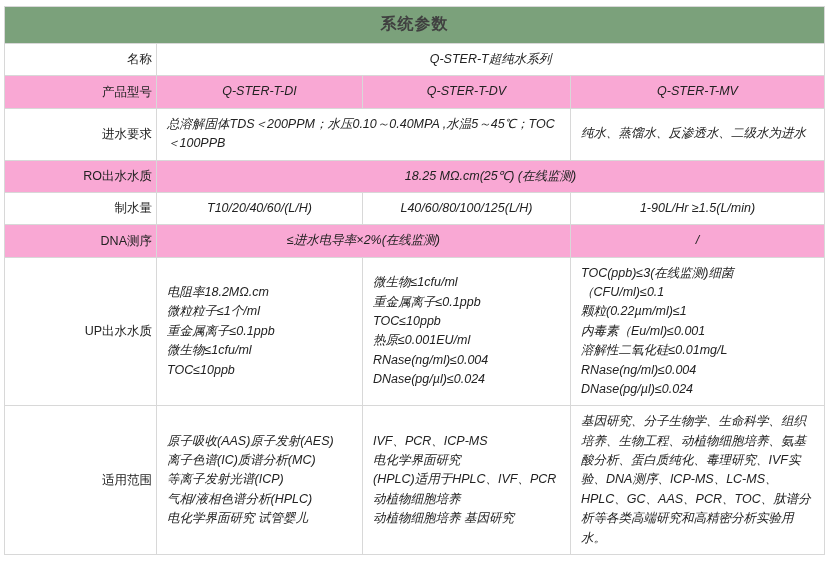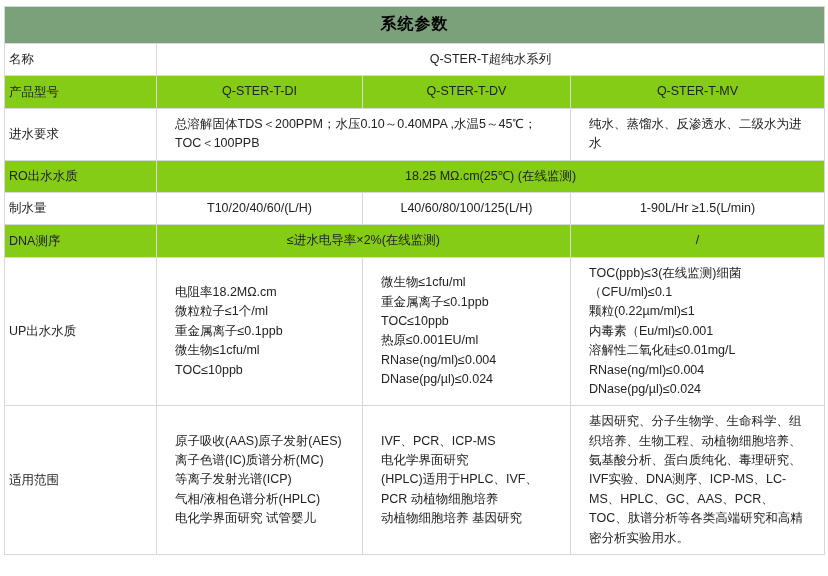--- a/index.html
+++ b/index.html
@@ -24,41 +24,42 @@
     width: 820px;
     table-layout: fixed;
     font-size: 12.5px;
   }
   table.spec td, table.spec th {
     border: 1px solid #d8d8d8;
     vertical-align: middle;
   }
   .title-row th {
     background: #7ba17b;
-    color: #000000;
+    color: #404040;
     font-size: 16px;
     font-weight: bold;
     text-align: center;
     padding: 7px 0 8px 0;
     letter-spacing: 1px;
     border: 1px solid #7ba17b;
   }
   .lbl {
-    text-align: left;
+    text-align: right;
     width: 152px;
     padding: 6px 4px;
     line-height: 1.5;
   }
   .val {
-    padding: 6px 18px;
+    padding: 6px 10px;
     line-height: 1.55;
+    font-style: italic;
   }
   .center { text-align: center; }
   .left { text-align: left; }
-  .shade { background: #84cc16; }
+  .shade { background: #f9a8d4; }
   .plain { background: #ffffff; }
   .tall { height: 128px; }
   .cellblock {
     white-space: pre-line;
   }
 </style>
 </head>
 <body>
 
 <div class="sheet">

